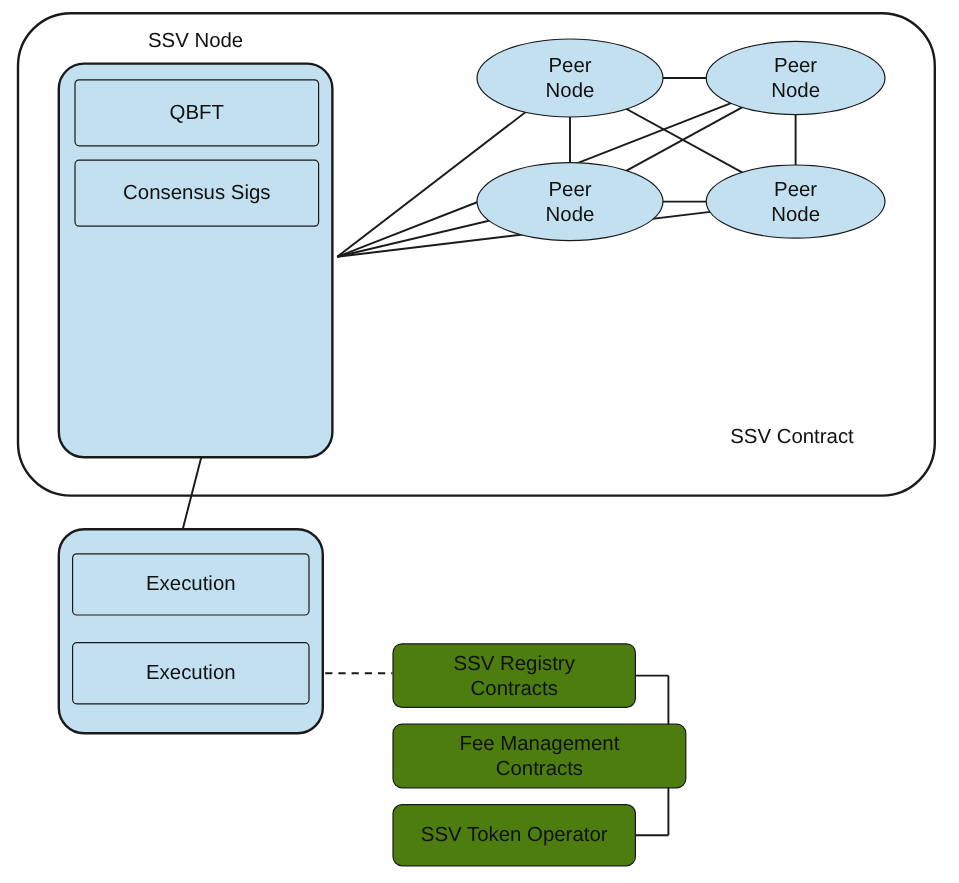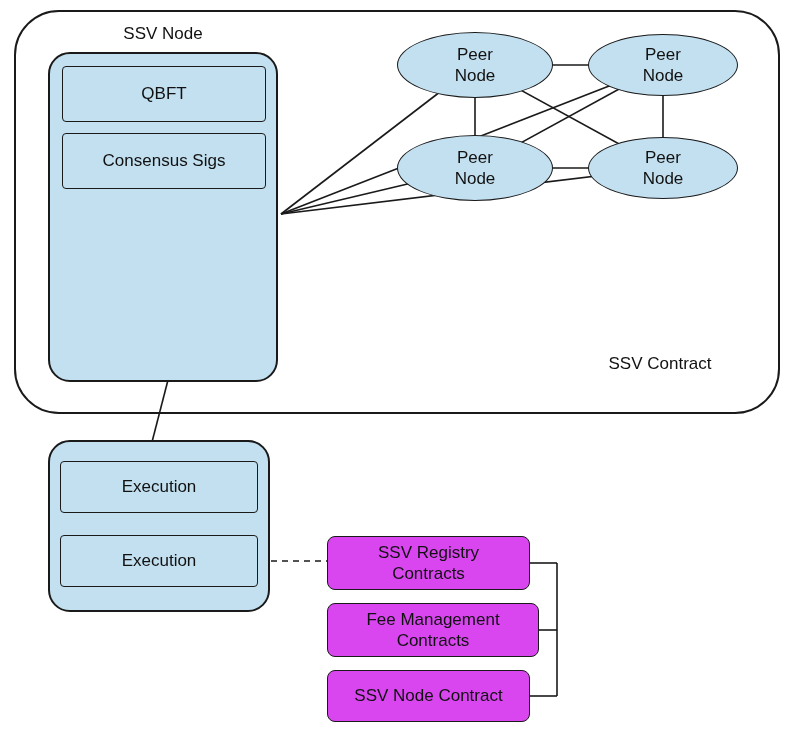--- a/index.html
+++ b/index.html
@@ -10,21 +10,21 @@
   *{margin:0;padding:0;box-sizing:border-box;}
   body{background:var(--bg);font-family:"Liberation Sans",sans-serif;color:#111;}
   .canvas{position:relative;width:799px;height:736px;background:var(--bg);overflow:hidden;}
   .connectors{position:absolute;left:0;top:0;z-index:1;}
   .shape{position:absolute;z-index:2;display:flex;align-items:center;justify-content:center;text-align:center;}
   .txt{white-space:pre-line;line-height:1.25;font-size:17px;color:#111;}
   .network-box{border:2px solid var(--stroke);border-radius:45px;background:transparent;z-index:0;}
   .container-box{background:var(--fill);border:2px solid var(--stroke);border-radius:22px;}
   .module{background:var(--fill);border:1.6px solid var(--stroke);border-radius:4px;}
   .ellipse{background:var(--fill);border:1.6px solid var(--stroke);border-radius:50%;}
-  .contract{background:#d946ef;border:1.6px solid var(--stroke);border-radius:8px;}
+  .contract{background:#4d7c0f;border:1.6px solid var(--stroke);border-radius:8px;}
   .plain-label{font-size:17px;color:#111;}
 </style>
 </head>
 <body>
 
 <div class="canvas">
 
   <svg class="connectors" width="799" height="736" viewBox="0 0 799 736">
     <g stroke="#1a1a1a" stroke-width="1.6">
       <line x1="281" y1="214" x2="475" y2="65"></line>
@@ -91,21 +91,21 @@
     <span class="txt">Execution</span>
   </div>
   <div class="shape module" style="left:60px;top:535px;width:198px;height:52px;">
     <span class="txt">Execution</span>
   </div>
 
   <div class="shape contract" style="left:327px;top:536px;width:203px;height:54px;">
     <span class="txt">SSV Registry
 Contracts</span>
   </div>
-  <div class="shape contract" style="left:327px;top:603px;width:212px;height:54px;">
+  <div class="shape contract" style="left:327px;top:603px;width:245px;height:54px;">
     <span class="txt">Fee Management
 Contracts</span>
   </div>
   <div class="shape contract" style="left:327px;top:670px;width:203px;height:52px;">
-    <span class="txt">SSV Node Contract</span>
+    <span class="txt">SSV Token Operator</span>
   </div>
 
 </div>
 
 </body></html>

